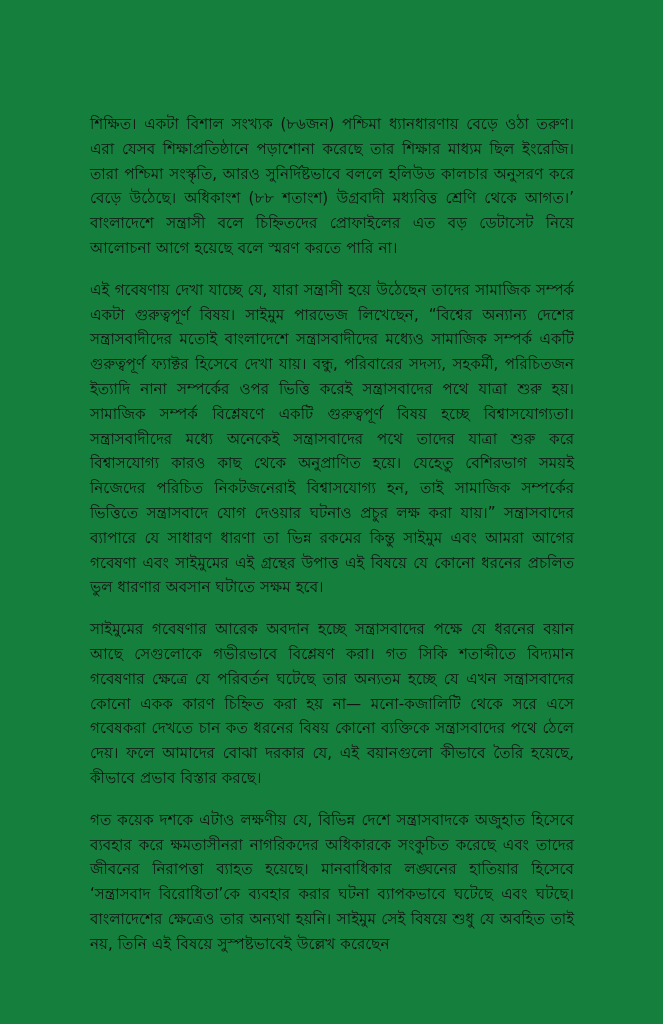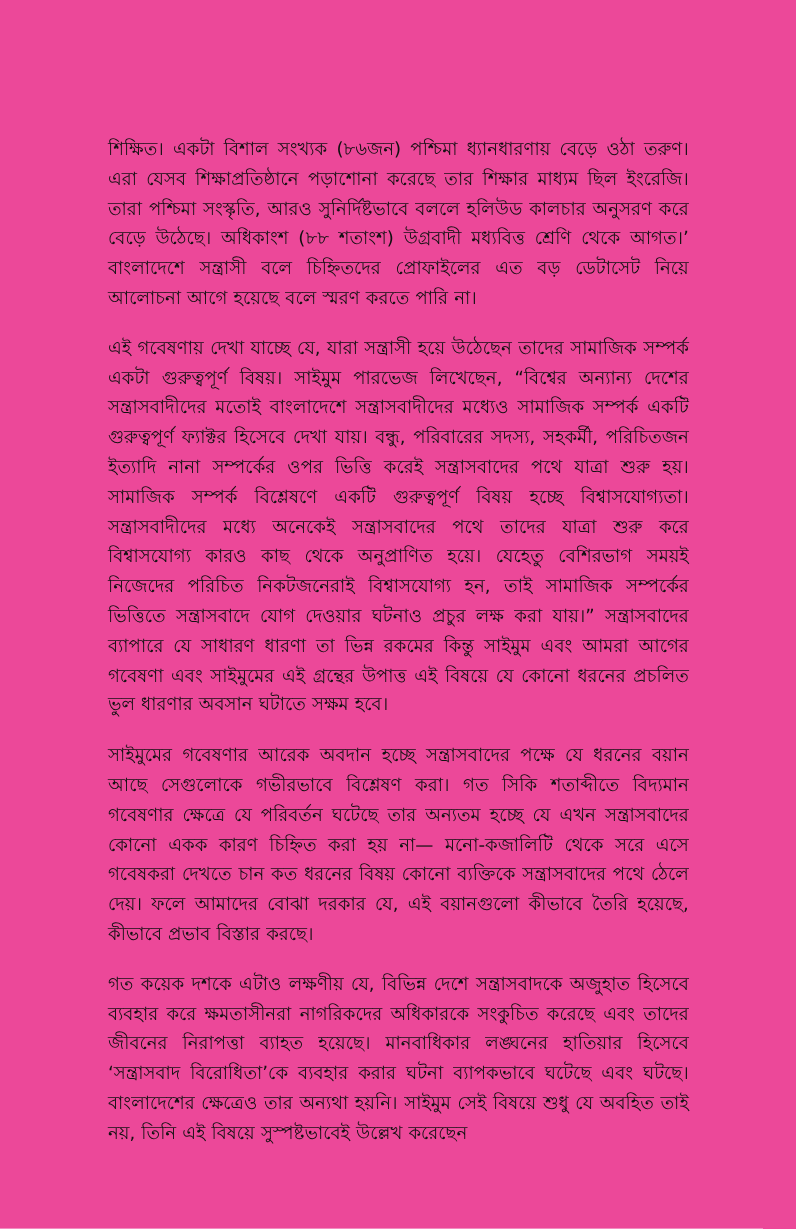--- a/index.html
+++ b/index.html
@@ -8,21 +8,21 @@
     padding: 0;
     background: #ffffff;
   }
   body {
     font-family: "Liberation Serif", "DejaVu Serif", serif;
   }
   .page {
     position: relative;
     width: 663px;
     height: 1024px;
-    background: #ec4899;
+    background: #15803d;
     margin: 0 auto;
     overflow: hidden;
     box-sizing: border-box;
   }
   .text-column {
     position: absolute;
     left: 90px;
     top: 112px;
     width: 484px;
   }

